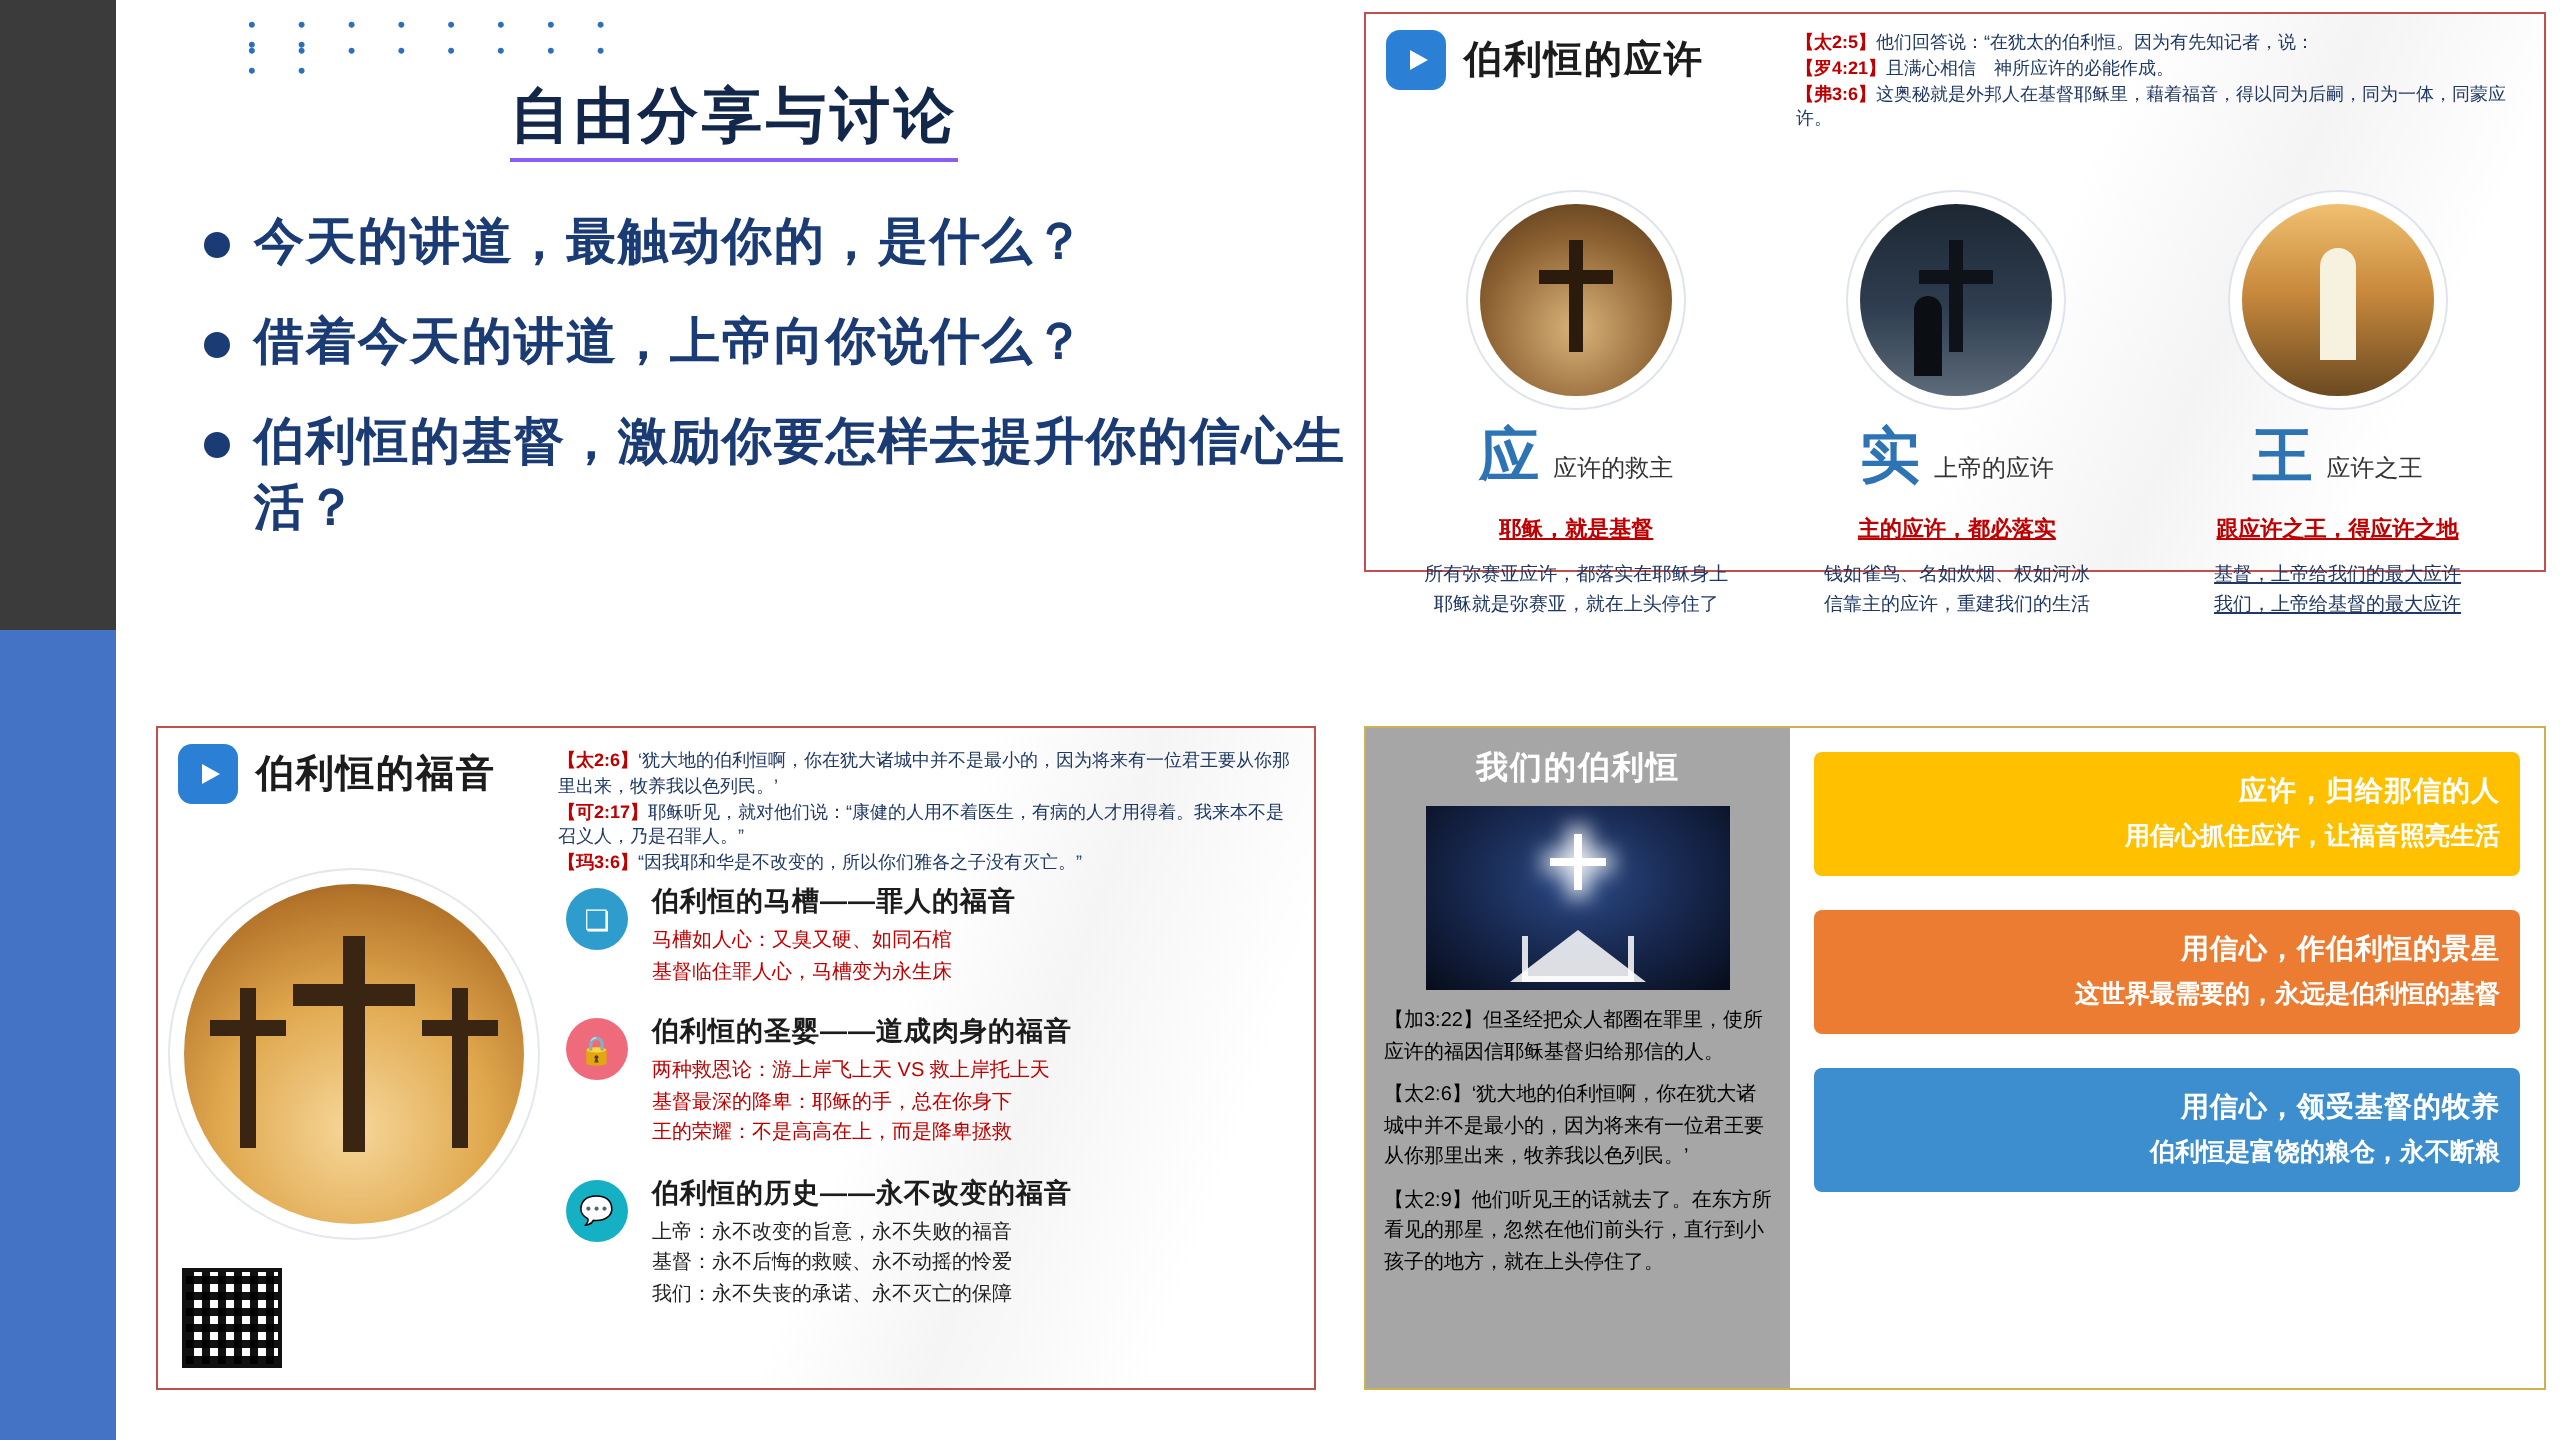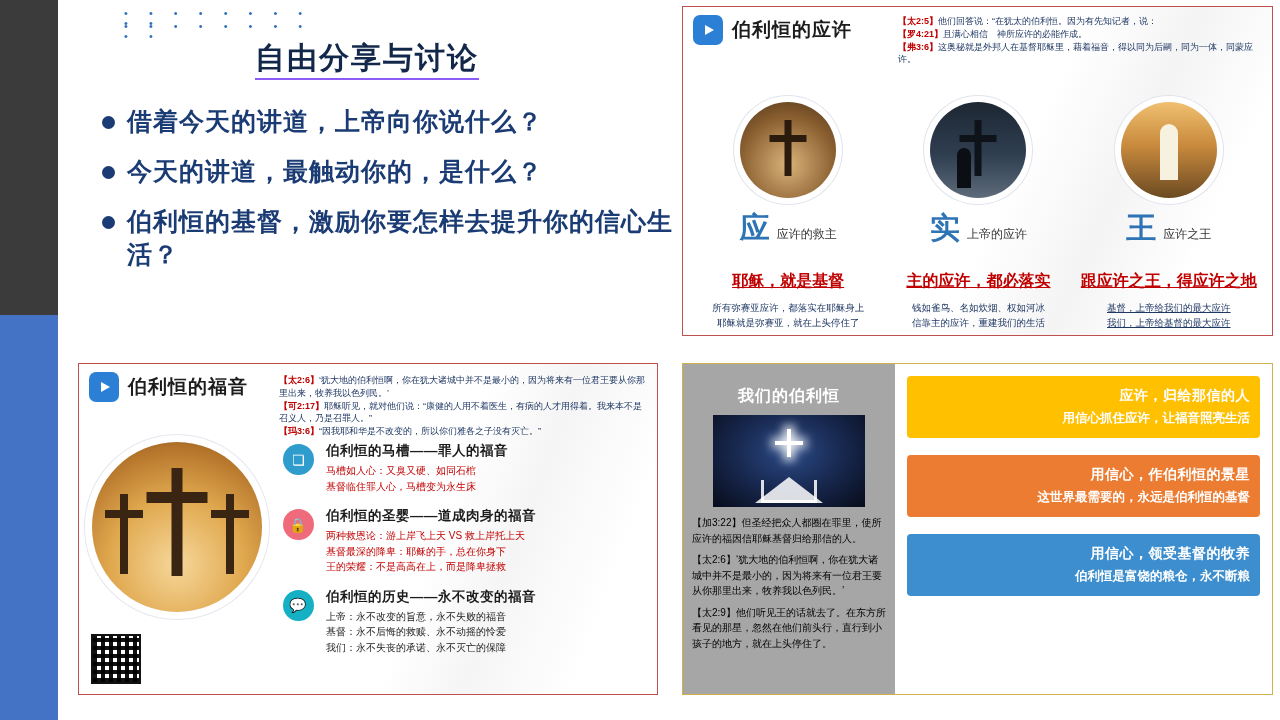--- a/index.html
+++ b/index.html
@@ -99,21 +99,21 @@
   
   .card {
     position: absolute;
     background: #ffffff;
     box-sizing: border-box;
   }
 
   
   #card-promise {
     left: 682px; top: 6px;
-    width: 591px; height: 330px;
+    width: 591px; height: 280px;
     border: 1px solid #c0504d;
     padding: 8px 10px;
     background: linear-gradient(115deg,#ffffff 0%,#ffffff 55%,#f4f4f4 70%,#ffffff 85%);
   }
   .card-head {
     display: flex;
     align-items: center;
     gap: 9px;
   }
   .play-badge {
@@ -207,22 +207,22 @@
   .big-char {
     font-size: 30px;
     font-weight: bold;
     color: #2e74b5;
   }
   .big-char-sub {
     font-size: 12px;
     color: #333333;
   }
   .red-line {
-    margin-top: 22px;
-    font-size: 16px;
+    margin-top: 8px;
+    font-size: 11px;
     font-weight: bold;
     color: #c00000;
     text-decoration: underline;
   }
   .blue-small {
     margin-top: 9px;
     font-size: 9.5px;
     color: #1f3864;
     line-height: 1.55;
   }
@@ -327,21 +327,21 @@
   
   #card-ours {
     left: 682px; top: 363px;
     width: 591px; height: 332px;
     border: 1px solid #d0b050;
     display: flex;
   }
   .ours-left {
     width: 212px;
     background: #a6a6a6;
-    padding: 22px 9px;
+    padding: 10px 9px;
     box-sizing: border-box;
   }
   .ours-left .otitle {
     font-size: 16px;
     font-weight: bold;
     color: #ffffff;
     text-align: center;
     letter-spacing: 1px;
     margin-bottom: 8px;
   }
@@ -412,25 +412,25 @@
     <div class="dots">
       <div>• • • • • • • • • •</div>
       <div>• • • • • • • • • •</div>
     </div>
     <div class="tl-title">
       <span>自由分享与讨论</span>
     </div>
     <div class="bullets">
       <div class="bullet">
         <div class="dot"></div>
-        <div class="btext">借着今天的讲道，上帝向你说什么？</div>
+        <div class="btext">今天的讲道，最触动你的，是什么？</div>
       </div>
       <div class="bullet">
         <div class="dot"></div>
-        <div class="btext">今天的讲道，最触动你的，是什么？</div>
+        <div class="btext">借着今天的讲道，上帝向你说什么？</div>
       </div>
       <div class="bullet">
         <div class="dot"></div>
         <div class="btext">伯利恒的基督，激励你要怎样去提升你的信心生活？</div>
       </div>
     </div>
   </div>
 
   <div class="card" id="card-promise">
     <div class="card-head">

